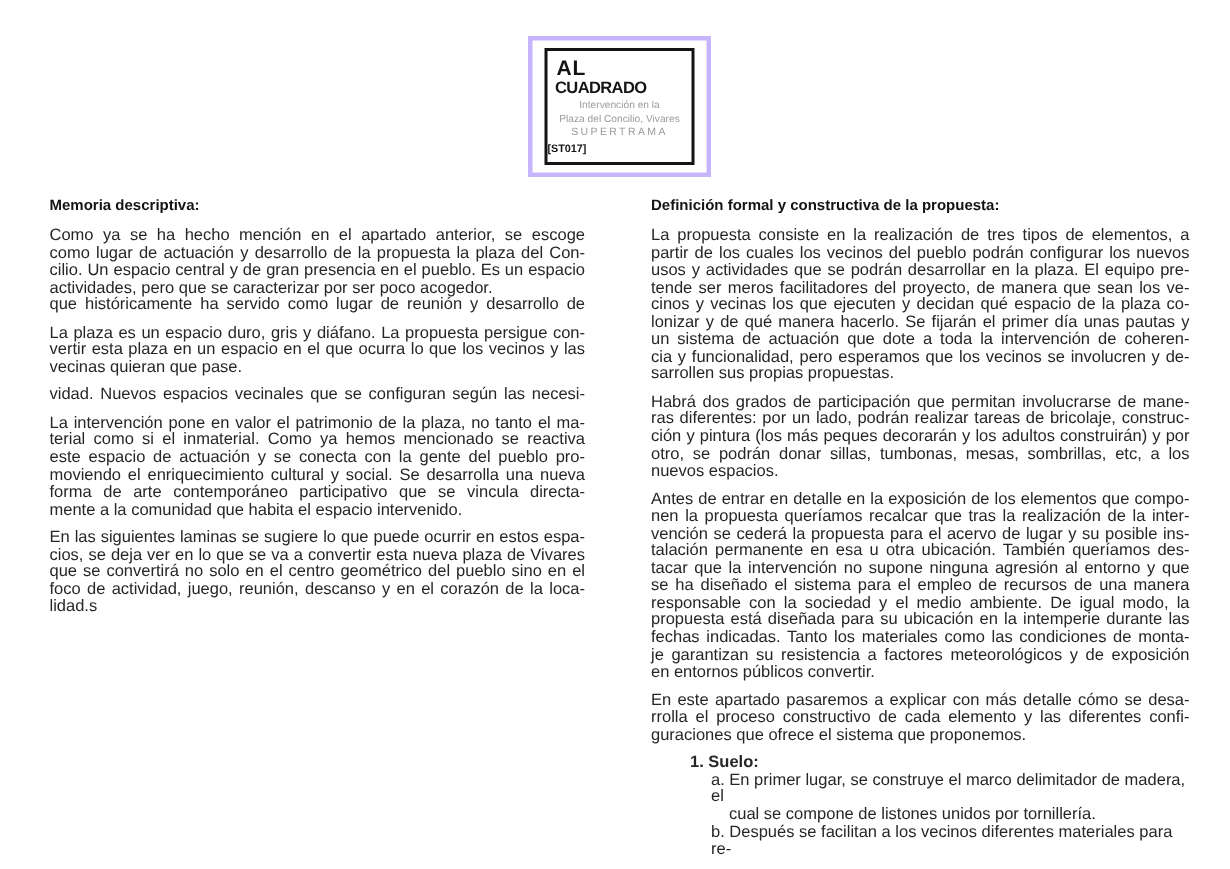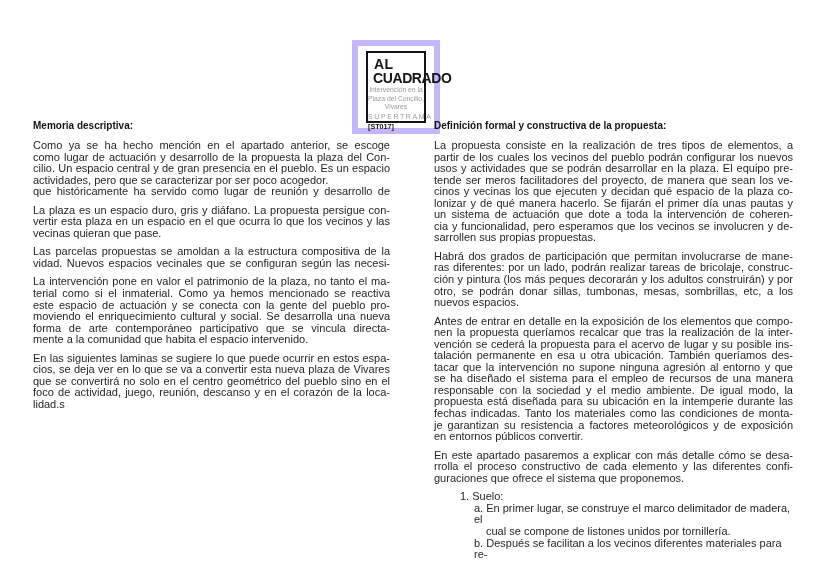--- a/index.html
+++ b/index.html
@@ -3,42 +3,42 @@
 <meta charset="utf-8">
 <style>
   html,body{margin:0;padding:0;}
   body{
     width:820px;height:579px;background:#ffffff;position:relative;overflow:hidden;
     font-family:"Liberation Sans", sans-serif;color:#262626;
     -webkit-font-smoothing:antialiased;
   }
   
   .logo-outer{
-    position:absolute;left:352px;top:40px;width:88px;height:94px;
-    border:6px solid #c4b5fd;background:#fff;box-sizing:border-box;
+    position:absolute;left:352px;top:24px;width:122px;height:94px;
+    border:3px solid #c4b5fd;background:#fff;box-sizing:border-box;
   }
   .logo-inner{
     position:absolute;left:8px;right:8px;top:5px;bottom:5px;
     border:2px solid #141414;box-sizing:border-box;padding-top:4px;
   }
   .logo-al{font-weight:bold;font-size:14px;line-height:13px;margin:1px 0 0 6px;letter-spacing:.5px;color:#141414;}
-  .logo-cuadrado{font-weight:bold;font-size:14px;line-height:14px;margin:0 0 1px 5px;letter-spacing:-.4px;color:#141414;}
+  .logo-cuadrado{font-weight:bold;font-size:11px;line-height:14px;margin:0 0 1px 5px;letter-spacing:-.4px;color:#141414;}
   .logo-sub{text-align:center;font-size:6.8px;line-height:8.6px;color:#9b9b9b;}
   .logo-supertrama{text-align:center;font-size:7px;line-height:10px;color:#9b9b9b;letter-spacing:1.6px;}
   .logo-code{text-align:left;font-size:7.2px;line-height:10px;color:#141414;font-weight:bold;}
   
-  .col{position:absolute;top:120px;}
+  .col{position:absolute;top:132px;}
   .col-left{left:33px;width:357px;}
   .col-right{left:434px;width:359px;}
   .heading{font-size:10px;line-height:12px;font-weight:bold;color:#141414;margin:0 0 8px 0;}
   .para{margin:0 0 7px 0;}
   .line{font-size:11px;line-height:11.55px;color:#262626;}
   .j{text-align:justify;text-align-last:justify;-moz-text-align-last:justify;}
   
-  .list-title{padding-left:26px;}
+  .list-title{padding-left:26px;font-weight:bold;}
   .li-first{padding-left:40px;}
   .li-cont{padding-left:52px;}
 </style>
 </head>
 <body>
 
 <div class="logo-outer">
   <div class="logo-inner">
     <div class="logo-al">AL</div>
     <div class="logo-cuadrado">CUADRADO</div>
@@ -57,21 +57,20 @@
       <div class="line j">cilio. Un espacio central y de gran presencia en el pueblo. Es un espacio</div>
       <div class="line">actividades, pero que se caracterizar por ser poco acogedor.</div>
       <div class="line j">que históricamente ha servido como lugar de reunión y desarrollo de</div>
     </div>
   <div class="para">
       <div class="line j">La plaza es un espacio duro, gris y diáfano. La propuesta persigue con-</div>
       <div class="line j">vertir esta plaza en un espacio en el que ocurra lo que los vecinos y las</div>
       <div class="line">vecinas quieran que pase.</div>
     </div>
   <div class="para">
-      <div class="line j">Las parcelas propuestas se amoldan a la estructura compositiva de la</div>
       <div class="line j">vidad. Nuevos espacios vecinales que se configuran según las necesi-</div>
     </div>
   <div class="para">
       <div class="line j">La intervención pone en valor el patrimonio de la plaza, no tanto el ma-</div>
       <div class="line j">terial como si el inmaterial. Como ya hemos mencionado se reactiva</div>
       <div class="line j">este espacio de actuación y se conecta con la gente del pueblo pro-</div>
       <div class="line j">moviendo el enriquecimiento cultural y social. Se desarrolla una nueva</div>
       <div class="line j">forma de arte contemporáneo participativo que se vincula directa-</div>
       <div class="line">mente a la comunidad que habita el espacio intervenido.</div>
     </div>

